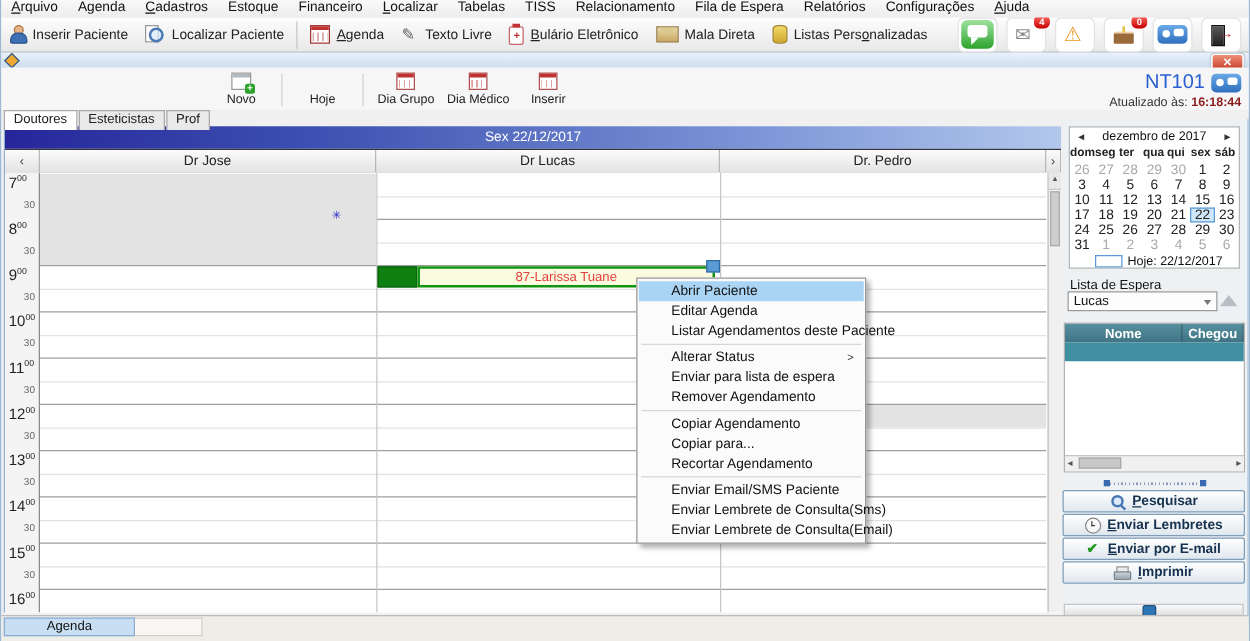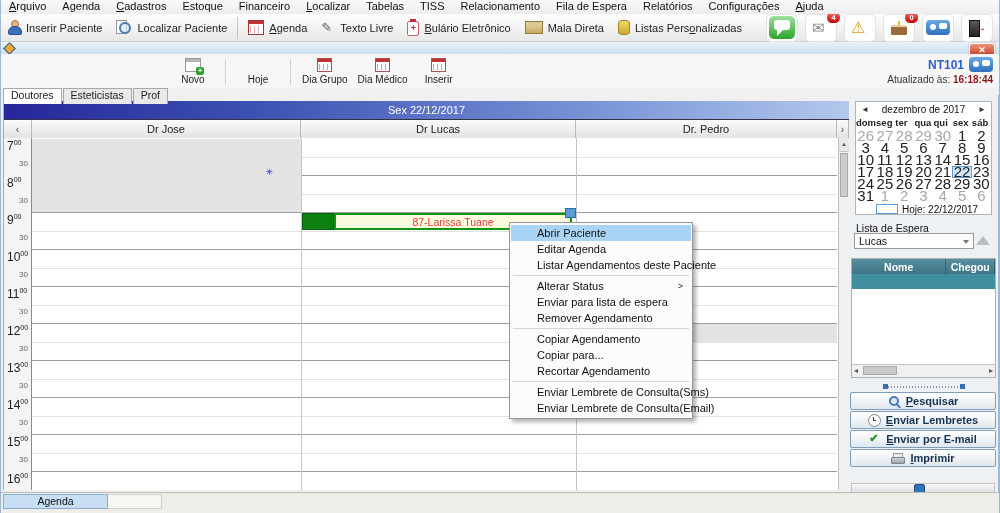--- a/index.html
+++ b/index.html
@@ -100,21 +100,21 @@
              box-shadow:0 0 2px #99a;font-weight:bold}
 
   
   .subtoolbar{position:absolute;left:0;top:54px;width:100%;height:34px;background:#f6f6f6}
   .sub-row{display:flex;align-items:flex-end;height:100%;padding-left:166px}
   .subbtn{display:flex;flex-direction:column;align-items:center;justify-content:flex-end;gap:2px;
           min-width:42px;padding:2px 5px 3px;font-size:10px;color:#222;white-space:nowrap}
   .ssep{width:1px;height:26px;background:#d2d2d2;margin:0 6px 3px}
   .right-info{position:absolute;right:6px;top:3px;text-align:right;font-size:10px}
   .ri-line1{display:flex;align-items:center;justify-content:flex-end;gap:5px}
-  .terminal{color:#2a5fd0;font-weight:bold;font-size:12px}
+  .terminal{color:#2a5fd0;font-weight:normal;font-size:16px}
   .updated{margin-top:2px;color:#333}
   .updated b{color:#8b1a1a}
 
   
   .tabstrip{position:absolute;left:2px;top:88px;height:16px;display:flex;font-size:10.5px;z-index:3}
   .tab{padding:0 7px;line-height:12px;background:#e9e9e9;border:1px solid #a8a8a8;border-bottom:none;margin-right:1px;color:#222}
   .tab.active{background:#fff;z-index:2}
 
   
   .schedule{position:absolute;left:2px;top:101px;width:845px;height:389px;background:#fff;border-left:1px solid #8fb0cf}
@@ -152,21 +152,21 @@
   .mi .sub{position:absolute;right:8px;top:0;font-size:9px;color:#333}
   .msep{height:1px;background:#d6d6d6;margin:2px 2px}
 
   
   .sidebar{position:absolute;left:848px;top:95px;width:150px;height:403px;background:#eef1f4;border-right:1px solid #9db8d2;box-sizing:border-box}
   .cal-panel{position:absolute;left:6px;top:6px;width:135px;height:112px;background:#fff;border:1px solid #b4b4b4;font-size:10px}
   .cal-title{height:15px;display:flex;align-items:center;justify-content:center;position:relative;color:#111}
   .cal-nav{position:absolute;top:1px;font-size:8px;color:#333;padding:2px 3px}
   .cal-nav.prev{left:2px}.cal-nav.next{right:2px}
   .cal-week{display:grid;grid-template-columns:repeat(7,1fr);height:13px;font-size:9.5px;font-weight:bold;color:#222}
-  .cal-grid{display:grid;grid-template-columns:repeat(7,1fr);grid-auto-rows:12px;text-align:center;font-size:15px}
+  .cal-grid{display:grid;grid-template-columns:repeat(7,1fr);grid-auto-rows:12px;text-align:center;font-size:11px}
   .cal-cell{line-height:12px;color:#222}
   .cal-cell.m{color:#a8a8a8}
   .cal-cell.sel{background:#cfe6f8;outline:1px solid #5b9bd5;outline-offset:-1px}
   .cal-footer{height:14px;display:flex;align-items:center;gap:4px;padding-left:20px;color:#111}
   .today-box{width:20px;height:8px;border:1px solid #5b9bd5;background:#fff}
   .wl-label{position:absolute;left:7px;top:127px;font-size:10.5px;color:#111}
   .wl-select{position:absolute;left:5px;top:138px;width:120px;height:16px;background:#fdfdfd;border:1px solid #9a9a9a;
              font-size:10.5px;line-height:15px;padding-left:4px;color:#111;box-sizing:border-box}
   .wl-chevron{position:absolute;right:4px;top:6px;width:0;height:0;border-left:3px solid transparent;
               border-right:3px solid transparent;border-top:4px solid #777}
@@ -395,20 +395,21 @@
       <div class="mi">Listar Agendamentos deste Paciente</div>
       <div class="msep"></div>
       <div class="mi">Alterar Status<span class="sub">&gt;</span></div>
       <div class="mi">Enviar para lista de espera</div>
       <div class="mi">Remover Agendamento</div>
       <div class="msep"></div>
       <div class="mi">Copiar Agendamento</div>
       <div class="mi">Copiar para...</div>
       <div class="mi">Recortar Agendamento</div>
       <div class="msep"></div>
+      <div class="mi">Enviar Email/SMS Paciente</div>
       <div class="mi">Enviar Lembrete de Consulta(Sms)</div>
       <div class="mi">Enviar Lembrete de Consulta(Email)</div>
     </div>
 
   <div class="sidebar">
     <div class="cal-panel">
       <div class="cal-title">
         <span class="cal-nav prev">◄</span>
         <span>dezembro de 2017</span>
         <span class="cal-nav next">►</span>

